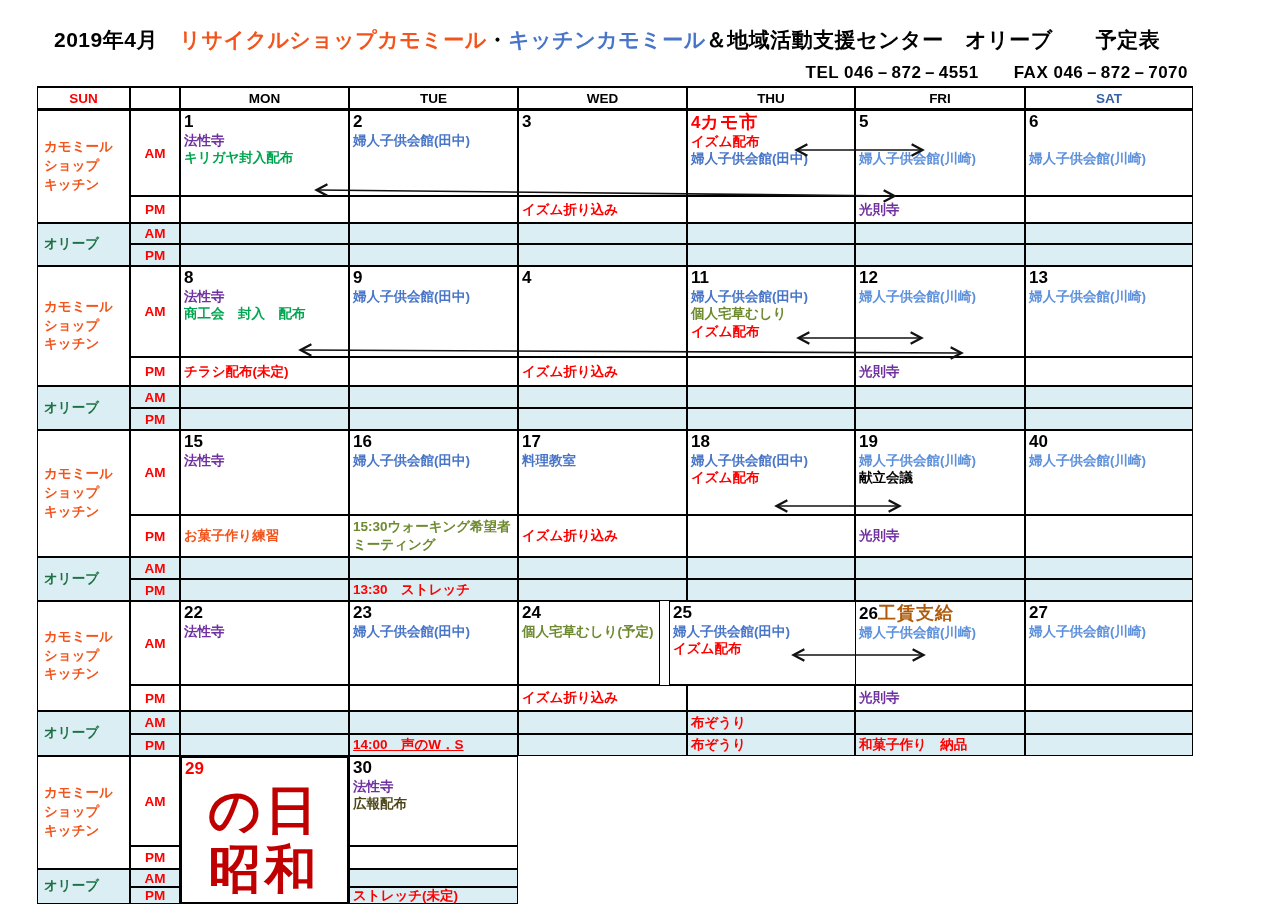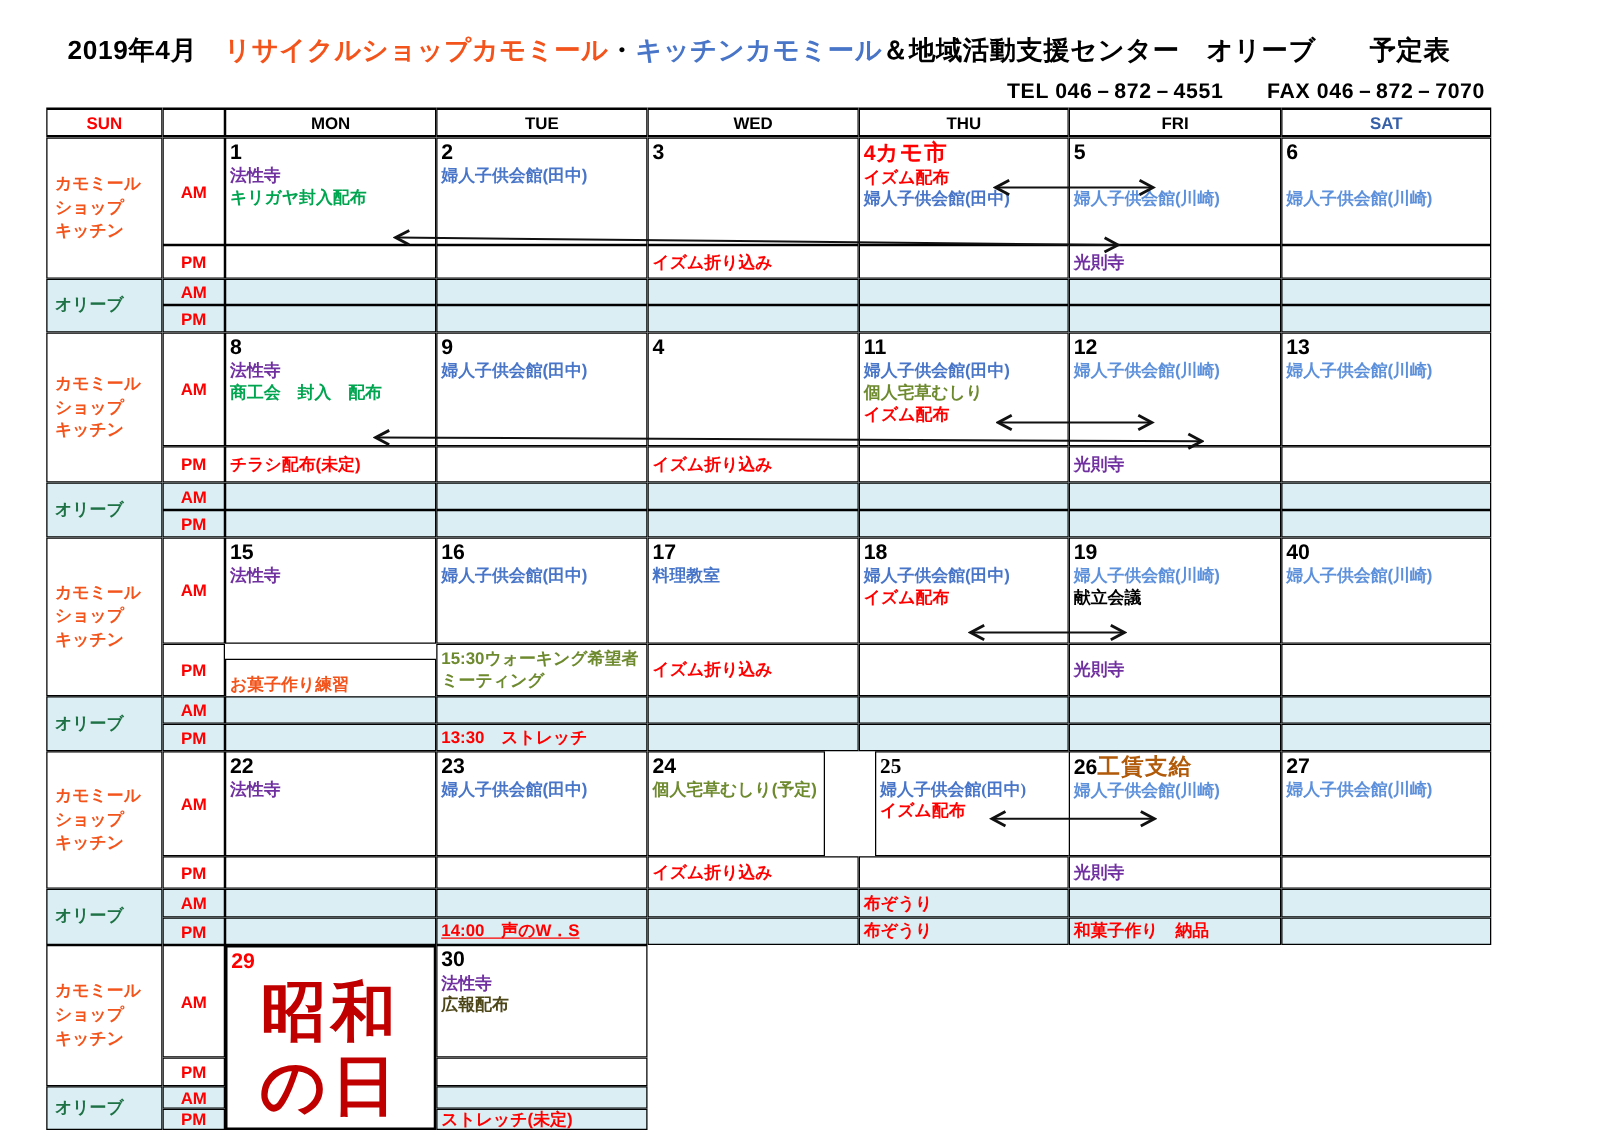--- a/index.html
+++ b/index.html
@@ -167,21 +167,21 @@
       </div>
       <div class="cell ampm" style="left: 130px; top: 430px; width: 50px; height: 85px; color: rgb(254, 0, 0);">AM</div>
       <div class="cell ampm" style="left: 130px; top: 515px; width: 50px; height: 42px; color: rgb(254, 0, 0);">PM</div>
       <div class="cell vlabel lblue" style="left: 37px; top: 557px; width: 93px; height: 44px; color: rgb(30, 113, 69);">オリーブ</div>
       <div class="cell ampm lblue" style="left: 130px; top: 557px; width: 50px; height: 22px; color: rgb(254, 0, 0);">AM</div>
       <div class="cell ampm lblue" style="left: 130px; top: 579px; width: 50px; height: 22px; color: rgb(254, 0, 0);">PM</div>
       <div class="cell day" style="left: 180px; top: 430px; width: 169px; height: 85px;">
         <div class="numrow"><span class="num" style="color: rgb(0, 0, 0);">15</span></div>
         <div class="ev" style="color: rgb(112, 48, 160);">法性寺</div>
       </div>
-      <div class="cell day rowflex" style="left: 180px; top: 515px; width: 169px; height: 42px; margin-top: 12px;">
+      <div class="cell day rowflex" style="left: 180px; top: 515px; width: 169px; height: 42px;">
         <div class="ev" style="color: rgb(243, 84, 27);">お菓子作り練習</div>
       </div>
       <div class="cell day rowflex lblue" style="left: 180px; top: 557px; width: 169px; height: 22px;"></div>
       <div class="cell day rowflex lblue" style="left: 180px; top: 579px; width: 169px; height: 22px;"></div>
       <div class="cell day" style="left: 349px; top: 430px; width: 169px; height: 85px;">
         <div class="numrow"><span class="num" style="color: rgb(0, 0, 0);">16</span></div>
         <div class="ev" style="color: rgb(72, 117, 200);">婦人子供会館(田中)</div>
       </div>
       <div class="cell day rowflex" style="left: 349px; top: 515px; width: 169px; height: 42px;">
         <div class="ev" style="color: rgb(110, 138, 47);">15:30ウォーキング希望者ミーティング</div>
@@ -252,21 +252,21 @@
       </div>
       <div class="cell day" style="left: 518px; top: 601px; width: 142px; height: 84px;">
         <div class="numrow"><span class="num" style="color: rgb(0, 0, 0);">24</span></div>
         <div class="ev" style="color: rgb(110, 138, 47);">個人宅草むしり(予定)</div>
       </div>
       <div class="cell day rowflex" style="left: 518px; top: 685px; width: 169px; height: 26px;">
         <div class="ev" style="color: rgb(254, 0, 0);">イズム折り込み</div>
       </div>
       <div class="cell day rowflex lblue" style="left: 518px; top: 711px; width: 169px; height: 23px;"></div>
       <div class="cell day rowflex lblue" style="left: 518px; top: 734px; width: 169px; height: 22px;"></div>
-      <div class="cell day" style="left: 700px; top: 601px; width: 191px; height: 84px; font-family: Liberation Serif, serif;">
+      <div class="cell day" style="left: 669px; top: 601px; width: 191px; height: 84px;">
         <div class="numrow"><span class="num" style="color: rgb(0, 0, 0);">25</span></div>
         <div class="ev" style="color: rgb(72, 117, 200);">婦人子供会館(田中)</div>
         <div class="ev" style="color: rgb(254, 0, 0);">イズム配布</div>
       </div>
       <div class="cell day rowflex" style="left: 687px; top: 685px; width: 168px; height: 26px;"></div>
       <div class="cell day rowflex lblue" style="left: 687px; top: 711px; width: 168px; height: 23px;">
         <div class="ev" style="color: rgb(254, 0, 0);">布ぞうり</div>
       </div>
       <div class="cell day rowflex lblue" style="left: 687px; top: 734px; width: 168px; height: 22px;">
         <div class="ev" style="color: rgb(254, 0, 0);">布ぞうり</div>
@@ -295,22 +295,22 @@
         <div>キッチン</div>
       </div>
       <div class="cell ampm" style="left: 130px; top: 756px; width: 50px; height: 90px; color: rgb(254, 0, 0);">AM</div>
       <div class="cell ampm" style="left: 130px; top: 846px; width: 50px; height: 23px; color: rgb(254, 0, 0);">PM</div>
       <div class="cell vlabel lblue" style="left: 37px; top: 869px; width: 93px; height: 35px; color: rgb(30, 113, 69);">オリーブ</div>
       <div class="cell ampm lblue" style="left: 130px; top: 869px; width: 50px; height: 18px; color: rgb(254, 0, 0);">AM</div>
       <div class="cell ampm lblue" style="left: 130px; top: 887px; width: 50px; height: 17px; color: rgb(254, 0, 0);">PM</div>
       <div class="cell day holiday" style="left: 180px; top: 756px; width: 169px; height: 148px;">
         <div class="numrow"><span class="num" style="color: rgb(254, 0, 0);">29</span></div>
         <div class="holiday-text" style="color: rgb(192, 0, 0);">
+          <div>の日</div>
           <div>昭和</div>
-          <div>の日</div>
         </div>
       </div>
       <div class="cell day" style="left: 349px; top: 756px; width: 169px; height: 90px;">
         <div class="numrow"><span class="num" style="color: rgb(0, 0, 0);">30</span></div>
         <div class="ev" style="color: rgb(112, 48, 160);">法性寺</div>
         <div class="ev" style="color: rgb(77, 70, 25);">広報配布</div>
       </div>
       <div class="cell day rowflex" style="left: 349px; top: 846px; width: 169px; height: 23px;"></div>
       <div class="cell day rowflex lblue" style="left: 349px; top: 869px; width: 169px; height: 18px;"></div>
       <div class="cell day rowflex lblue" style="left: 349px; top: 887px; width: 169px; height: 17px;">

